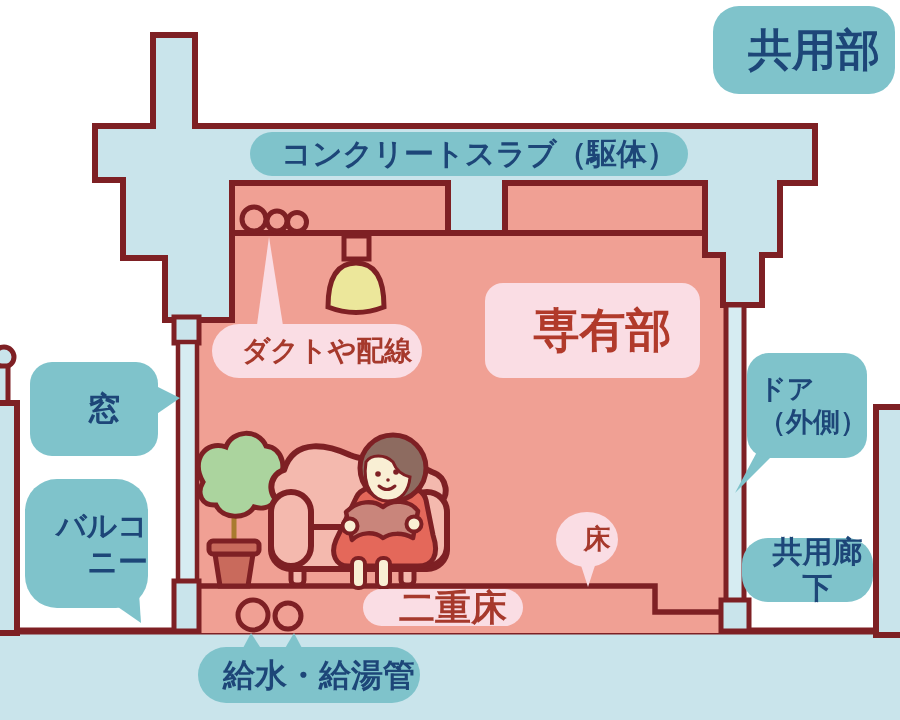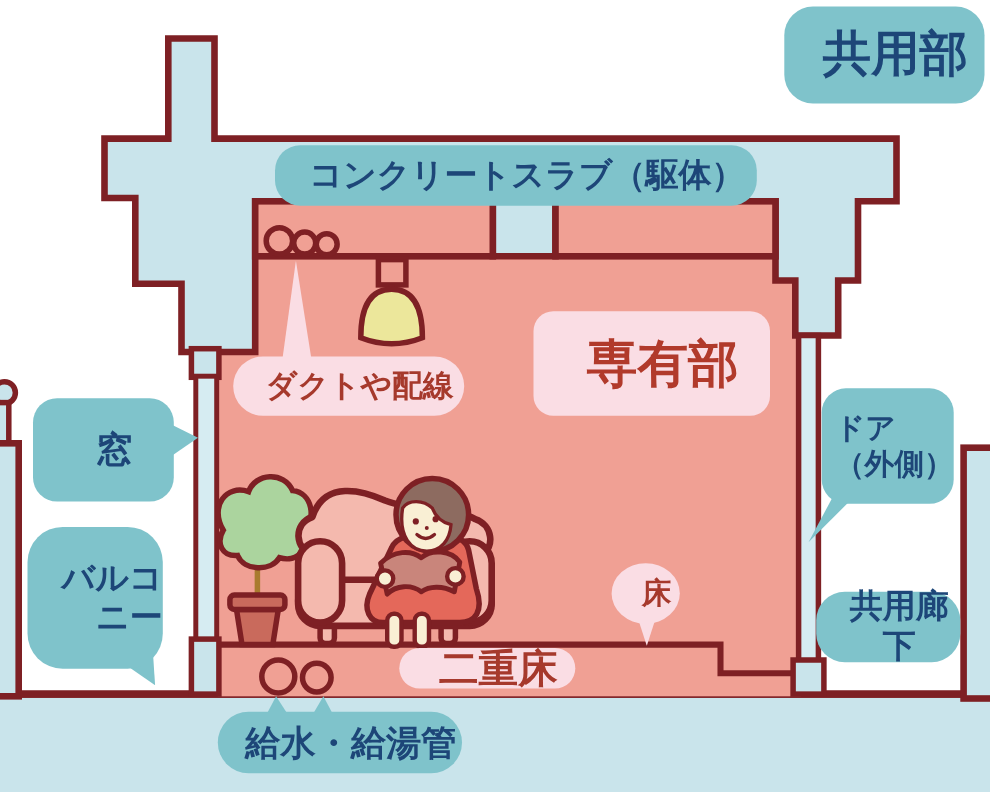--- a/index.html
+++ b/index.html
@@ -8,21 +8,21 @@
     font-family:"Liberation Sans","DejaVu Sans",sans-serif;
   }
   .scene{position:absolute;left:0;top:0;width:900px;height:720px;}
   .lbl{
     position:absolute;display:flex;align-items:center;justify-content:center;
     font-weight:bold;line-height:1.2;box-sizing:border-box;text-align:center;padding-left:20px;
   }
   .teal{background:#7fc3cb;color:#1d4678;}
   .pink{background:#fadde4;color:#a6392c;}
   .lbl-common{left:713px;top:6px;width:182px;height:88px;border-radius:26px;font-size:44px;}
-  .lbl-slab{left:250px;top:132px;width:438px;height:55px;border-radius:23px;font-size:30px;}
+  .lbl-slab{left:250px;top:132px;width:438px;height:44px;border-radius:23px;font-size:30px;}
   .lbl-ceiling{left:302px;top:183px;width:143px;height:43px;border-radius:22px;font-size:27px;}
   .lbl-ducts{left:212px;top:324px;width:210px;height:54px;border-radius:27px;font-size:28px;}
   .lbl-private{left:485px;top:283px;width:215px;height:95px;border-radius:18px;font-size:46px;color:#b13a2b;}
   .lbl-window{left:30px;top:362px;width:128px;height:94px;border-radius:22px;font-size:33px;}
   .lbl-balcony{left:25px;top:479px;width:123px;height:129px;border-radius:32px;font-size:30px;
                justify-content:flex-start;padding:0 0 0 15px;text-align:right;word-break:break-all;line-break:anywhere;}
   .lbl-door{left:747px;top:353px;width:120px;height:105px;border-radius:22px;font-size:27px;
             justify-content:flex-start;padding:0 0 0 12px;text-align:left;white-space:pre-line;}
   .lbl-corridor{left:742px;top:538px;width:131px;height:64px;border-radius:26px;font-size:30px;}
   .lbl-floor{left:556px;top:512px;width:62px;height:55px;border-radius:50%;font-size:27px;}

